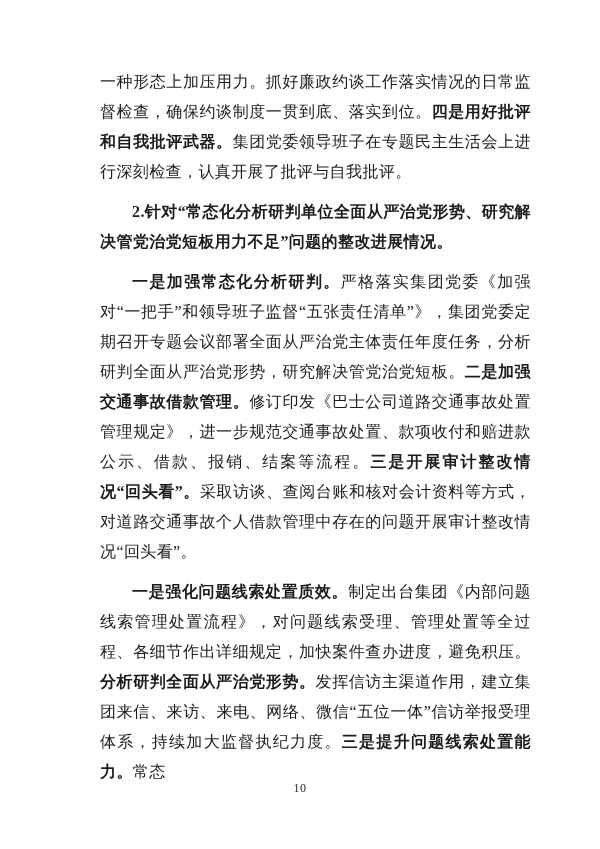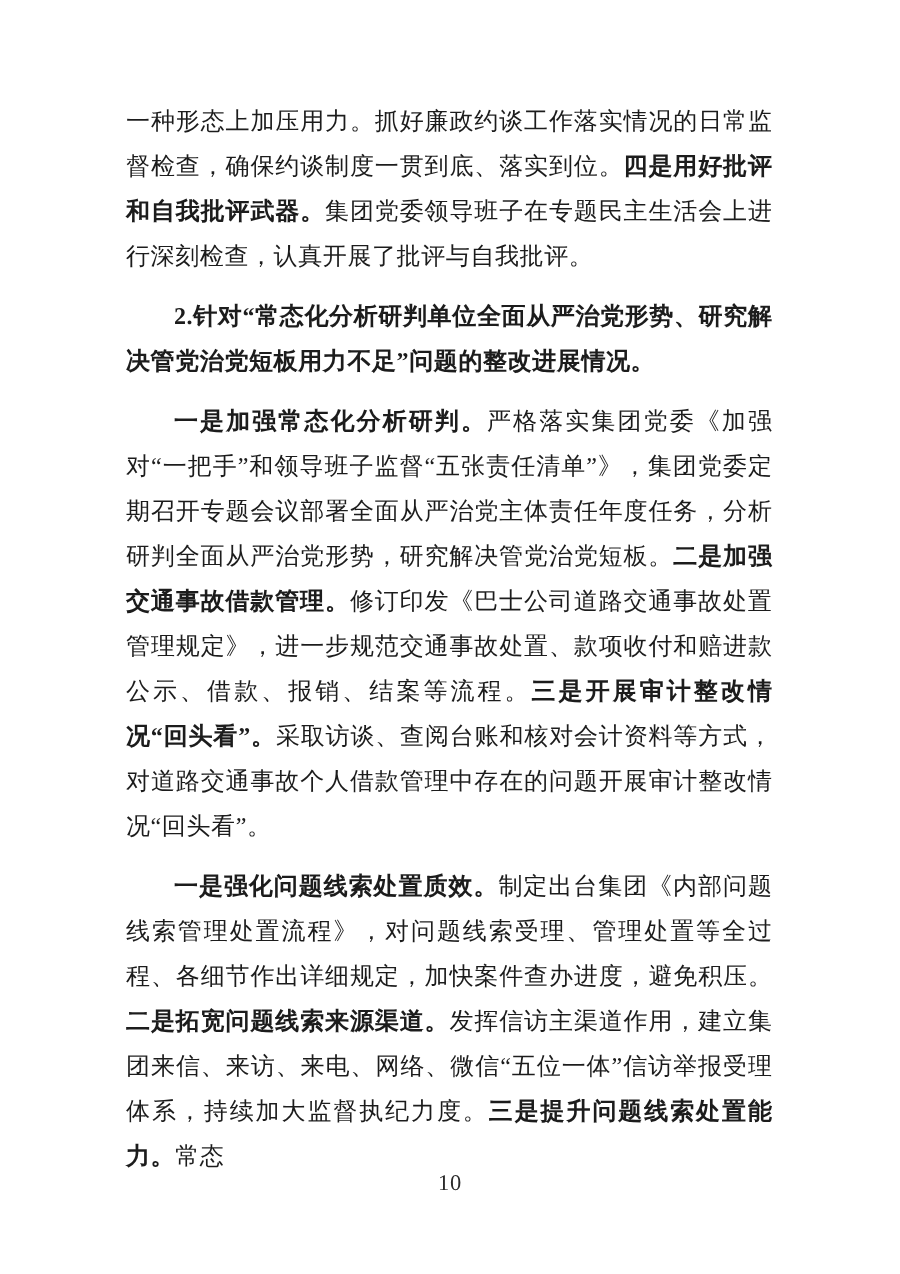--- a/index.html
+++ b/index.html
@@ -10,21 +10,21 @@
   .page {
     position: relative;
     width: 600px;
     height: 849px;
     background: #ffffff;
     overflow: hidden;
     font-family: "Liberation Serif", "DejaVu Serif", serif;
   }
   .content {
     position: absolute;
-    left: 84px;
+    left: 100px;
     top: 67px;
     width: 431px;
   }
   .para {
     margin: 0;
     font-size: 16px;
     line-height: 30px;
     letter-spacing: 0.4px;
     text-align: justify;
     color: #1c1c1c;
@@ -36,29 +36,29 @@
   }
   .run.bold {
     font-weight: 700;
   }
   .page-footer {
     position: absolute;
     top: 781px;
     left: 0;
     width: 100%;
     text-align: center;
-    font-size: 15px;
+    font-size: 12px;
     color: #2a2a2a;
     letter-spacing: 0.5px;
   }
 </style>
 </head>
 <body>
 
 <div class="page">
   <div class="content">
       <p class="para"><span class="run">一种形态上加压用力。抓好廉政约谈工作落实情况的日常监督检查，确保约谈制度一贯到底、落实到位。</span><span class="run bold">四是用好批评和自我批评武器。</span><span class="run">集团党委领导班子在专题民主生活会上进行深刻检查，认真开展了批评与自我批评。</span></p>
       <p class="para indent"><span class="run bold">2.针对“常态化分析研判单位全面从严治党形势、研究解决管党治党短板用力不足”问题的整改进展情况。</span></p>
       <p class="para indent"><span class="run bold">一是加强常态化分析研判。</span><span class="run">严格落实集团党委《加强对“一把手”和领导班子监督“五张责任清单”》，集团党委定期召开专题会议部署全面从严治党主体责任年度任务，分析研判全面从严治党形势，研究解决管党治党短板。</span><span class="run bold">二是加强交通事故借款管理。</span><span class="run">修订印发《巴士公司道路交通事故处置管理规定》，进一步规范交通事故处置、款项收付和赔进款公示、借款、报销、结案等流程。</span><span class="run bold">三是开展审计整改情况“回头看”。</span><span class="run">采取访谈、查阅台账和核对会计资料等方式，对道路交通事故个人借款管理中存在的问题开展审计整改情况“回头看”。</span></p>
-      <p class="para indent"><span class="run bold">一是强化问题线索处置质效。</span><span class="run">制定出台集团《内部问题线索管理处置流程》，对问题线索受理、管理处置等全过程、各细节作出详细规定，加快案件查办进度，避免积压。</span><span class="run bold">二是拓宽问题线索来源渠道。</span><span class="run">发挥信访主渠道作用，建立集团来信、来访、来电、网络、微信“五位一体”信访举报受理体系，持续加大监督执纪力度。</span><span class="run bold">三是提升问题线索处置能力。</span><span class="run">常态</span></p>
+      <p class="para indent"><span class="run bold">一是强化问题线索处置质效。</span><span class="run">制定出台集团《内部问题线索管理处置流程》，对问题线索受理、管理处置等全过程、各细节作出详细规定，加快案件查办进度，避免积压。</span><span class="run bold">分析研判全面从严治党形势。</span><span class="run">发挥信访主渠道作用，建立集团来信、来访、来电、网络、微信“五位一体”信访举报受理体系，持续加大监督执纪力度。</span><span class="run bold">三是提升问题线索处置能力。</span><span class="run">常态</span></p>
     </div>
   <div class="page-footer">10</div>
 </div>
 
 </body></html>

